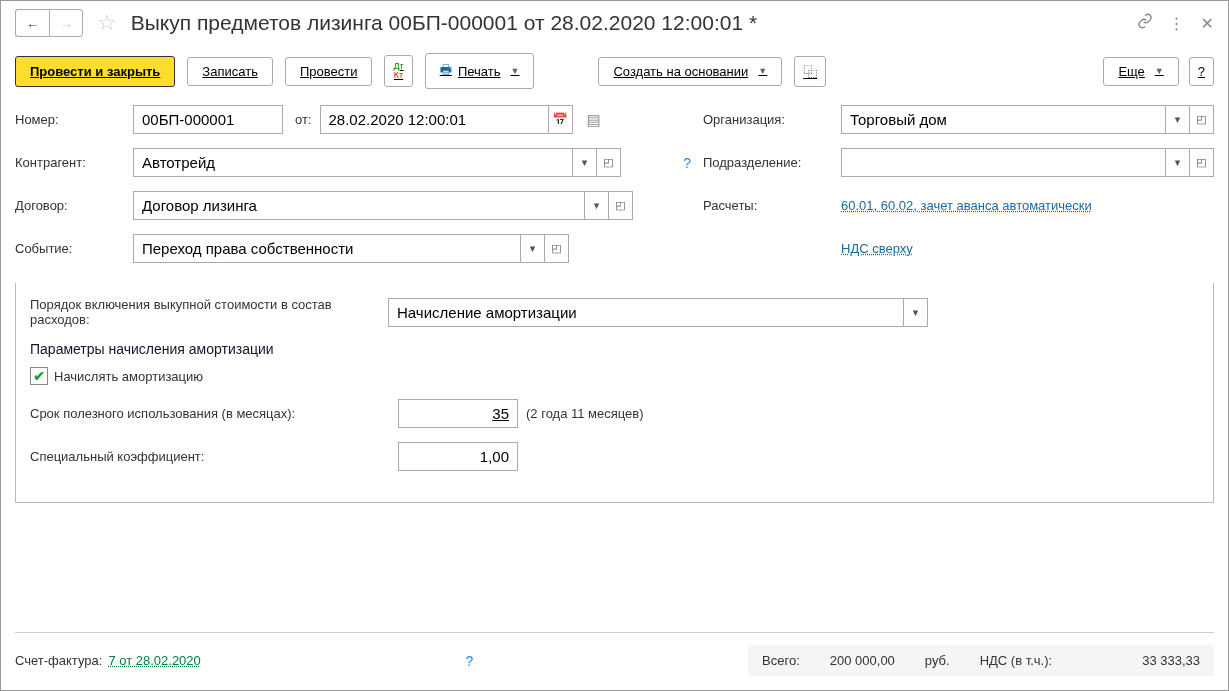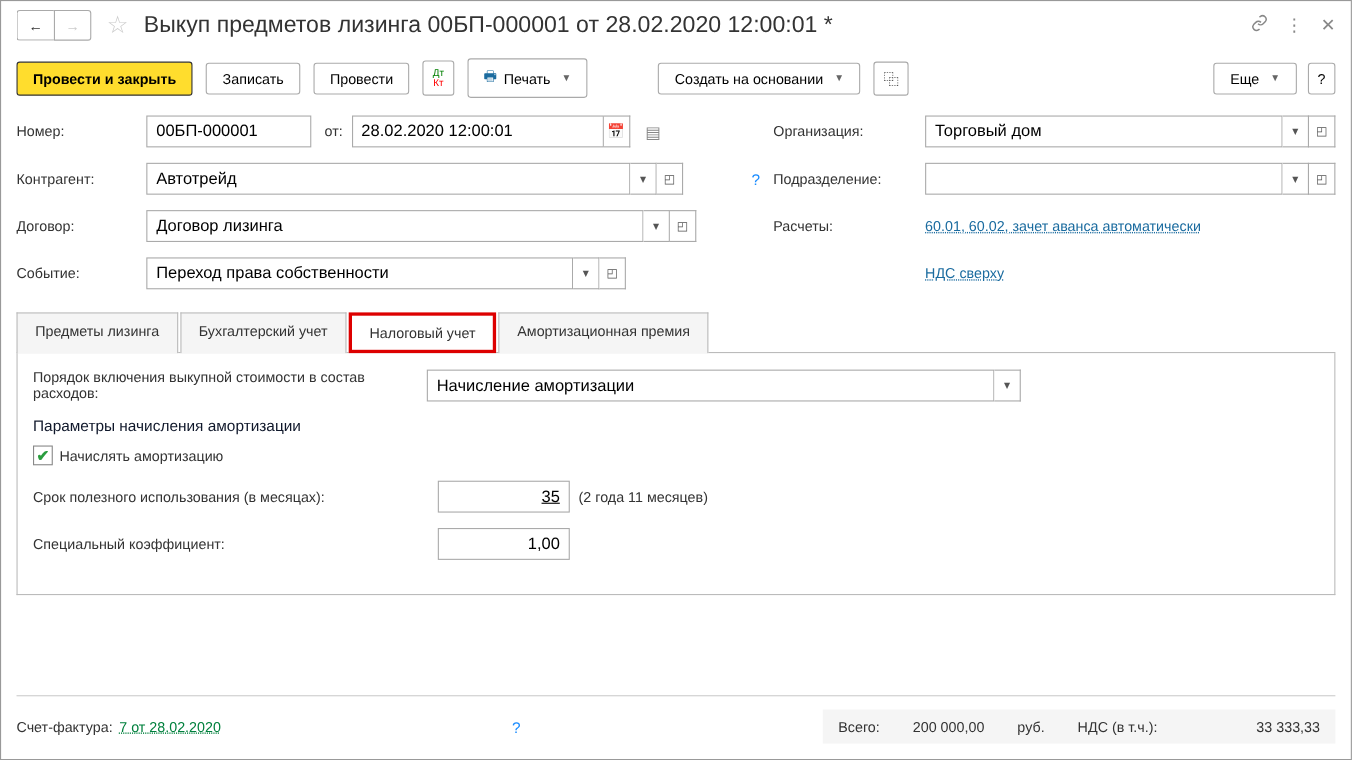--- a/index.html
+++ b/index.html
@@ -8,21 +8,21 @@
 .titlebar { display: flex; align-items: center; padding: 8px 14px; gap: 8px; }
 .nav-btn { width: 34px; height: 28px; border: 1px solid #aaa; background: #fff; display: flex; align-items: center; justify-content: center; cursor: pointer; }
 .nav-group { display: flex; }
 .nav-group .nav-btn:first-child { border-right: none; border-radius: 3px 0 0 3px; }
 .nav-group .nav-btn:last-child { border-radius: 0 3px 3px 0; }
 .star { color: #ccc; font-size: 22px; margin: 0 6px; }
 .title { font-size: 21px; color: #333; }
 .title-icons { margin-left: auto; display: flex; gap: 16px; align-items: center; color: #888; }
 .title-icons span { cursor: pointer; font-size: 16px; }
 .toolbar { padding: 8px 14px 10px; display: flex; gap: 12px; align-items: center; }
-.btn { border: 1px solid #aaa; background: #fff; padding: 6px 14px; border-radius: 3px; cursor: pointer; font-size: 13px; display: inline-flex; align-items: center; gap: 6px; }
+.btn { border: 1px solid #aaa; background: #fff; padding: 6px 14px; border-radius: 3px; cursor: pointer; font-size: 13px; display: inline-flex; align-items: center; gap: 6px; text-decoration: underline; }
 .btn.primary { background: #ffdd2d; border-color: #333; font-weight: bold; padding: 7px 14px; }
 .btn.icon-only { padding: 6px 8px; }
 .btn .dd { font-size: 9px; color: #666; margin-left: 4px; }
 .dk-icon { font-size: 9px; line-height: 1; }
 .dk-icon .dt { color: green; display: block; }
 .dk-icon .kt { color: red; display: block; }
 .form-area { padding: 6px 14px; }
 .row { display: flex; align-items: center; margin-bottom: 14px; gap: 8px; }
 .label { width: 110px; color: #333; }
 .label-right { width: 130px; color: #333; }
@@ -177,26 +177,20 @@
         </div>
         <span style="width:20px"></span>
       </div>
       <div class="col-right">
         <span class="label-right"></span>
         <span class="link">НДС сверху</span>
       </div>
     </div>
   </div>
 
-  <div class="tabs">
-    <div class="tab">Предметы лизинга</div>
-    <div class="tab">Бухгалтерский учет</div>
-    <div class="tab active">Налоговый учет</div>
-    <div class="tab">Амортизационная премия</div>
-  </div>
 
   <div class="tab-content">
     <div class="row">
       <span style="width:350px">Порядок включения выкупной стоимости в состав расходов:</span>
       <div class="input-wrap" style="width:540px">
         <input style="flex: 1 1 0%; width: 100%;" value="Начисление амортизации">
         <span class="input-addon">▾</span>
       </div>
     </div>
     <div class="section-title">Параметры начисления амортизации</div>

